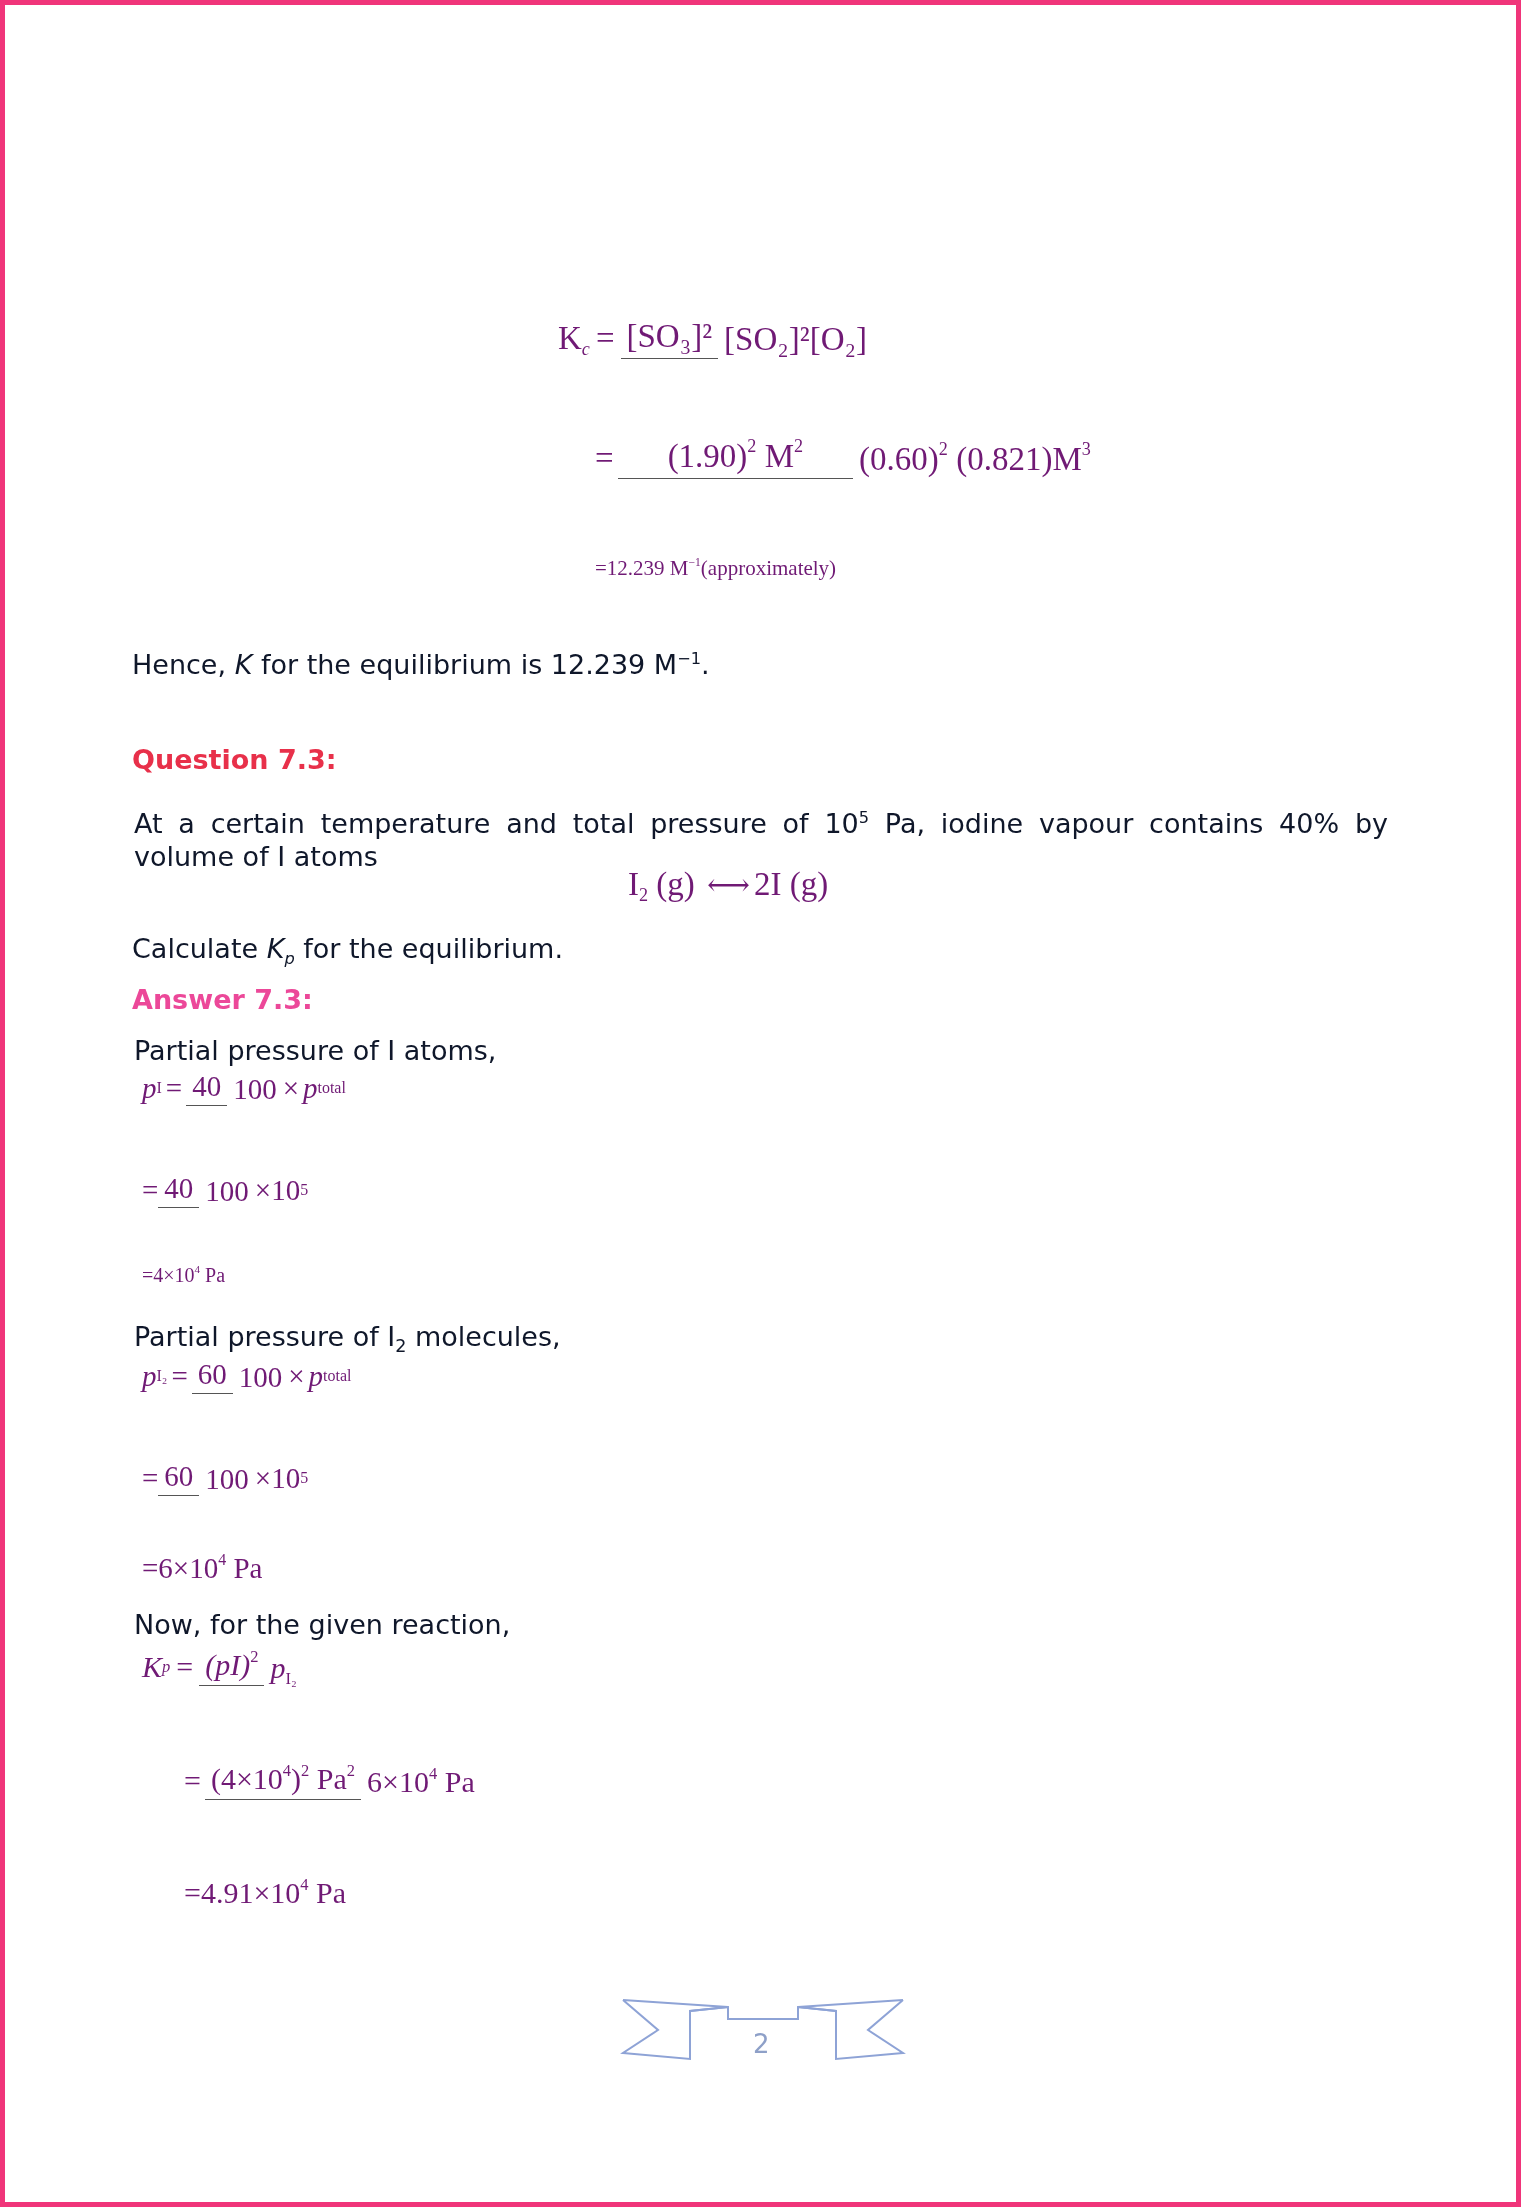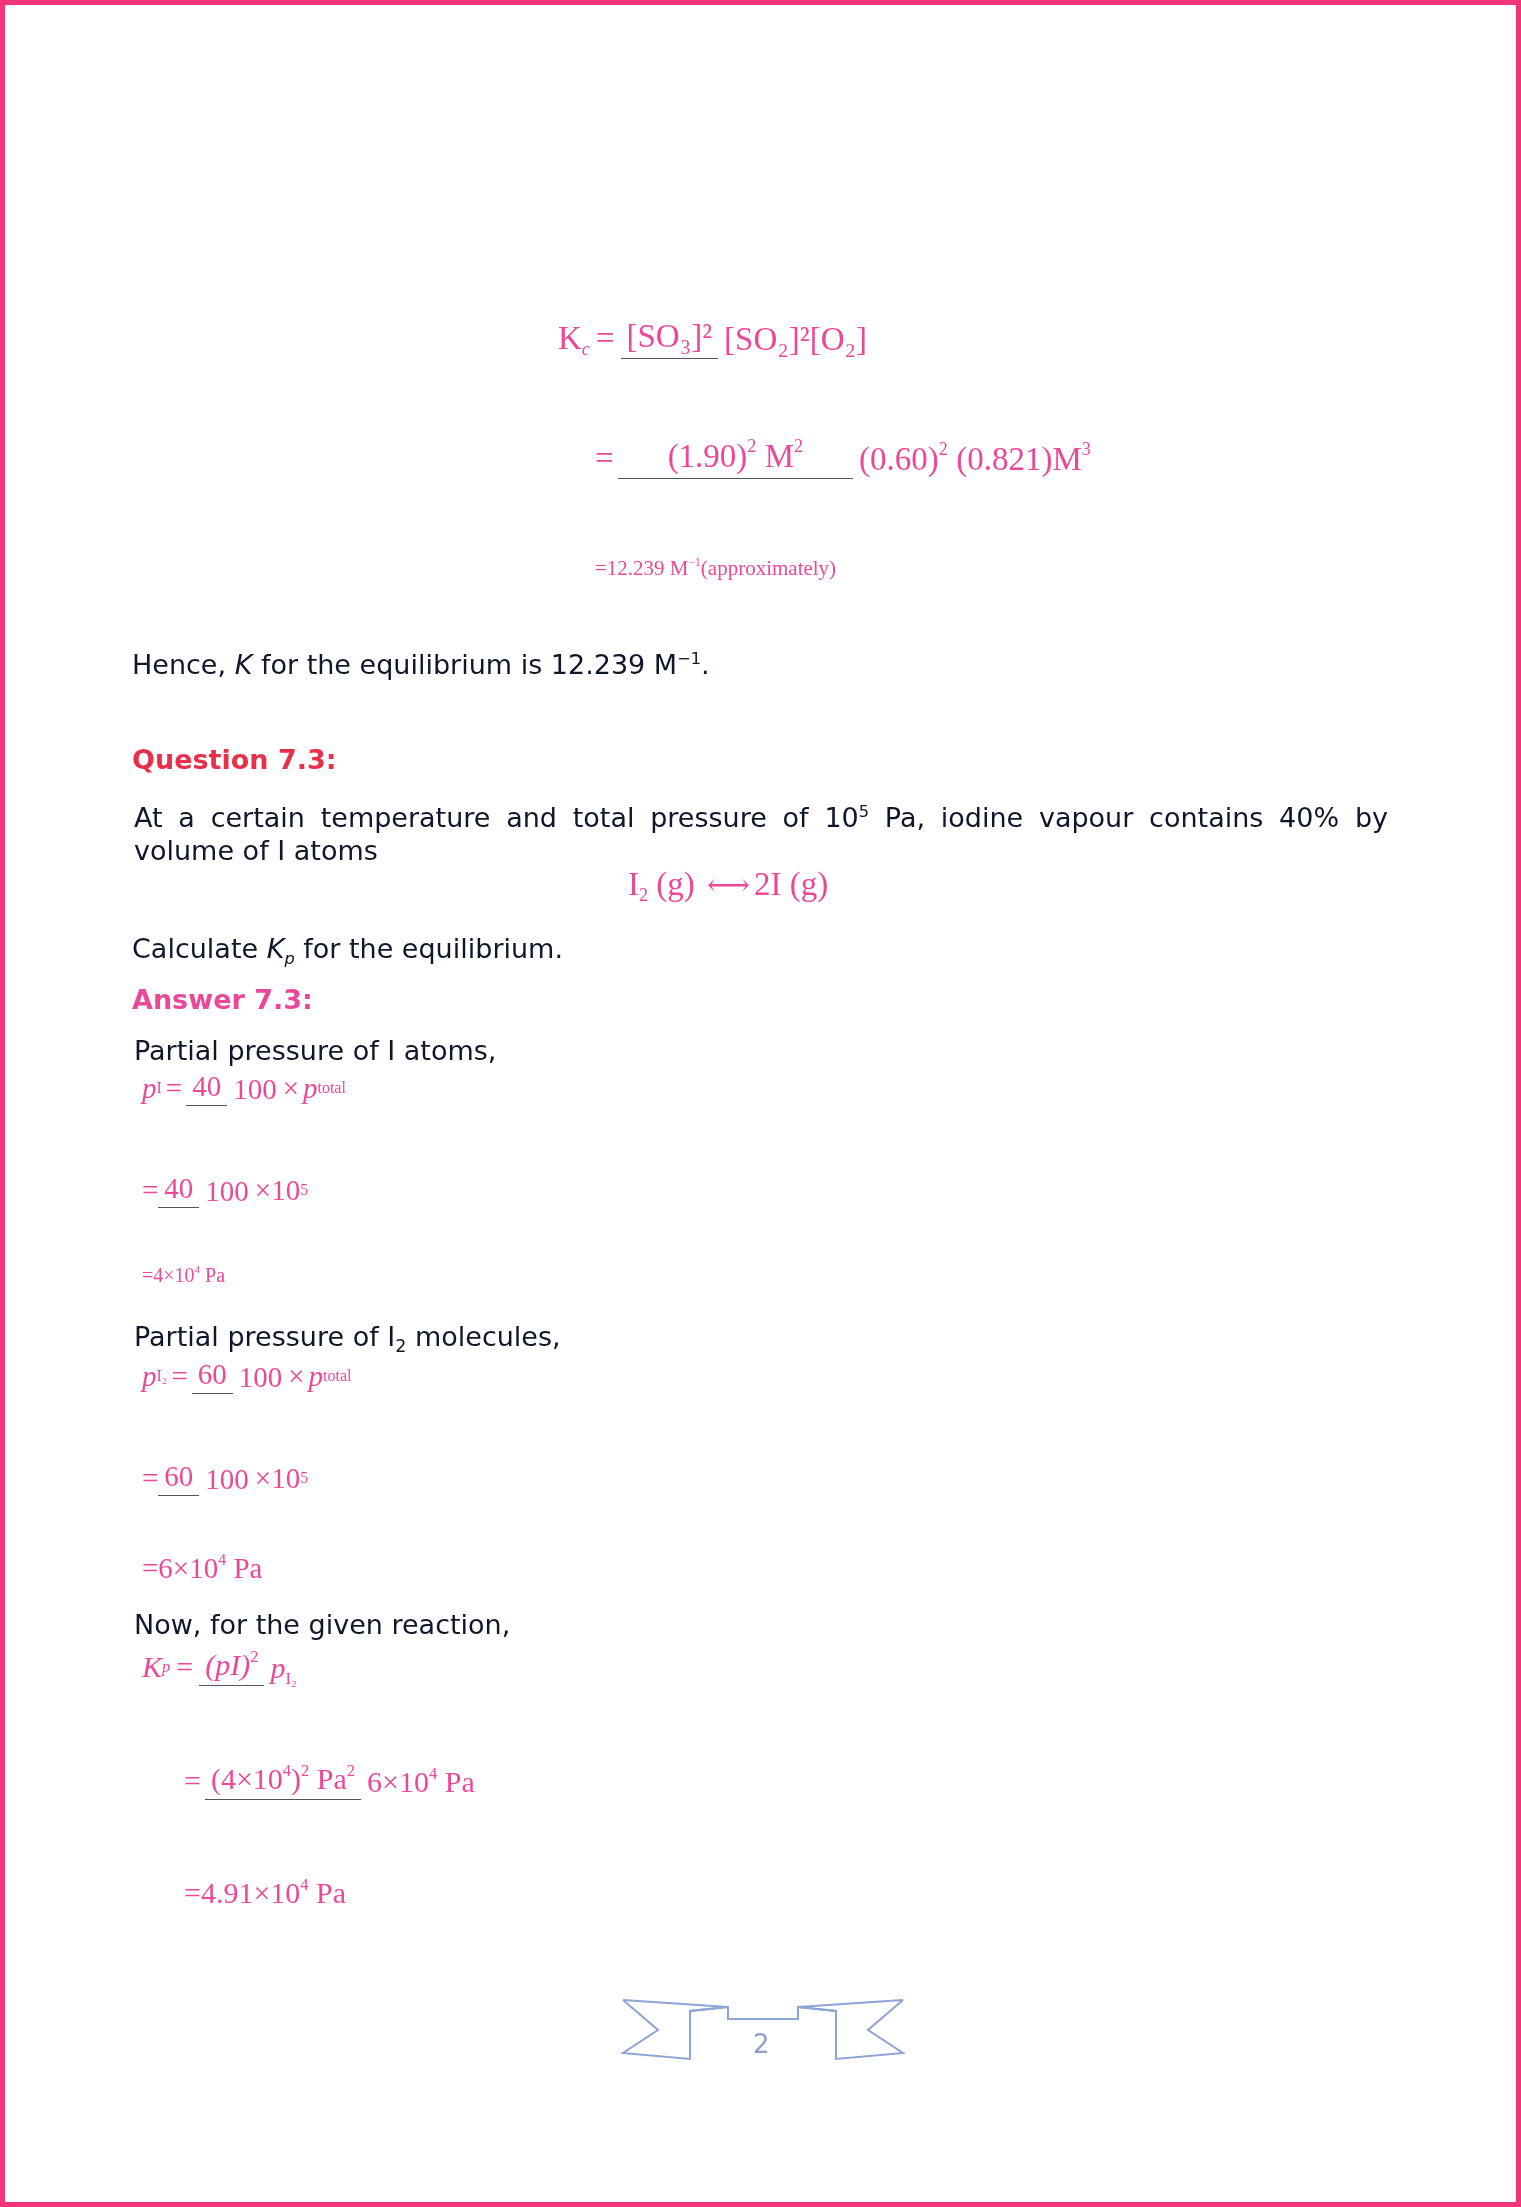--- a/index.html
+++ b/index.html
@@ -10,29 +10,29 @@
     color: #1a1a1a;
   }
   .page-border {
     position: absolute; left: 0; top: 0; width: 1521px; height: 2207px;
     box-sizing: border-box; border: 5px solid #f0357a;
   }
   .abs { position: absolute; white-space: nowrap; }
   .txt { font-size: 27px; line-height: 34px; color: #0f172a; }
   .heading-q { font-size: 27px; font-weight: bold; color: #e8304a; }
   .heading-a { font-size: 27px; font-weight: bold; color: #ec4899; }
-  .math { font-family: "Liberation Serif", "DejaVu Serif", serif; color: #ec4899; }
+  .math { font-family: "Liberation Serif", "DejaVu Serif", serif; color: #701a75; }
   .frac { display: inline-flex; flex-direction: row; align-items: center; vertical-align: middle; }
   .frac .num { padding: 0 6px 2px 6px; border-bottom: 1.6px solid #555; line-height: 1.15; }
   .frac .den { padding: 2px 6px 0 6px; line-height: 1.15; }
   .math sup { font-size: 0.55em; vertical-align: 0.8em; line-height: 0; }
   .math sub { font-size: 0.55em; vertical-align: -0.35em; line-height: 0; }
   .it { font-style: italic; }
   .eqline { display: flex; align-items: center; }
-  .justify { white-space: normal; text-align: justify; text-align-last: left; }
+  .justify { white-space: normal; text-align: justify; text-align-last: left; margin-top: 6px; }
   .footer-num { font-family: "DejaVu Sans", sans-serif; font-size: 26px; color: #8ea0c8; }
 </style>
 </head>
 <body>
 
 <div class="page-border"></div>
 
 <div class="abs math" style="left:558px; top:318px; font-size:33px;">
   <div class="eqline">
     <span><span>K</span><sub class="it">c</sub></span>

